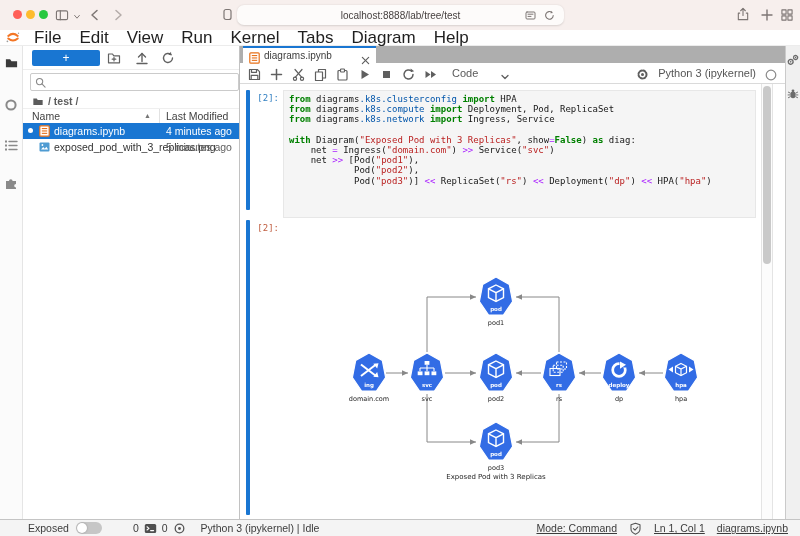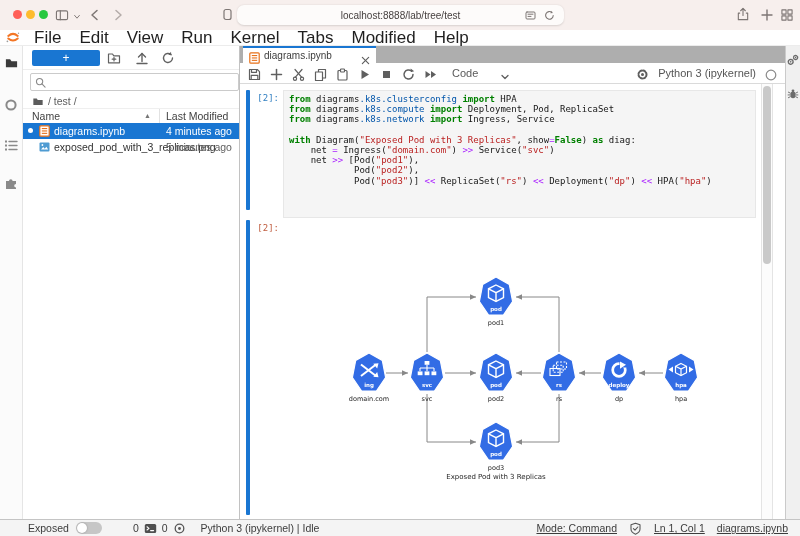--- a/index.html
+++ b/index.html
@@ -33,21 +33,21 @@
 
 .fb { width:216px; border-right:1px solid #c2c2c2; background:#fff; position:relative; font-size:10.5px; }
 .fb-toolbar { position:absolute; top:0; left:0; right:0; height:23px; border-bottom:1px solid #ededed; }
 .plus-btn { position:absolute; left:9px; top:4px; width:68px; height:16px; background:#1976d2; border-radius:2px;
   color:#fff; font-size:12px; display:flex; align-items:center; justify-content:center; cursor:pointer; }
 #fb-icons span { position:absolute; top:5px; width:14px; height:14px; color:#616161; }
 .filter { position:absolute; left:7px; top:27px; width:199px; height:16px; border:1px solid #cbcbcb; border-radius:2px;
   background:#fff; display:flex; align-items:center; padding:0 4px; }
 .filter input { border:0; outline:0; flex:1; font-size:10px; color:#333; background:transparent;
   font-family:"Liberation Sans","DejaVu Sans",sans-serif; }
-.breadcrumb { position:absolute; left:9px; top:49px; display:flex; align-items:center; gap:4px; color:#5c5c5c; }
+.breadcrumb { position:absolute; left:9px; top:49px; display:flex; align-items:center; gap:4px; color:#5c5c5c;font-weight:bold; }
 .fb-head { position:absolute; top:62px; left:0; right:0; height:14px; border-top:1px solid #efefef; border-bottom:1px solid #e2e2e2; color:#424242; }
 .fb-head .h-name { position:absolute; left:9px; top:1px; }
 .fb-head .caret { position:absolute; left:121px; top:3px; font-size:7px; color:#757575; }
 .fb-head .vdiv { position:absolute; left:136px; top:0; bottom:0; border-left:1px solid #e2e2e2; }
 .fb-head .h-mod { position:absolute; left:143px; top:1px; }
 .fr { position:absolute; left:0; right:0; height:16px; }
 .fr .dot { position:absolute; left:5px; top:5px; width:5px; height:5px; border-radius:50%; background:#fff; }
 .fr .ficon { position:absolute; left:16px; top:2px; width:11px; height:12px; }
 .fr .fname { position:absolute; left:31px; top:2px; }
 .fr .ftime { position:absolute; left:143px; top:2px; }
@@ -184,21 +184,21 @@
           <circle cx="1.6" cy="11.8" r="1" fill="#9e9e9e" stroke="none"></circle>
           <circle cx="14.3" cy="2.6" r="0.8" fill="#9e9e9e" stroke="none"></circle>
         </svg></span>
     <div id="menu-items">
         <span>File</span>
         <span>Edit</span>
         <span>View</span>
         <span>Run</span>
         <span>Kernel</span>
         <span>Tabs</span>
-        <span>Modified</span>
+        <span>Diagram</span>
         <span>Help</span>
       </div>
   </nav>
 
   <div class="main">
 
     <div class="activity" id="activity-bar">
         <span class="aicon active" style="top: 10px;"><svg viewBox="0 0 15 15" width="15" height="14" fill="none" stroke="currentColor" stroke-width="1.2" stroke-linecap="round" stroke-linejoin="round">
             <path d="M1.5,3.5 h4.5 l1.5,2 h6 v6.5 h-12 z" fill="currentColor" stroke="none"></path>
           </svg></span>

